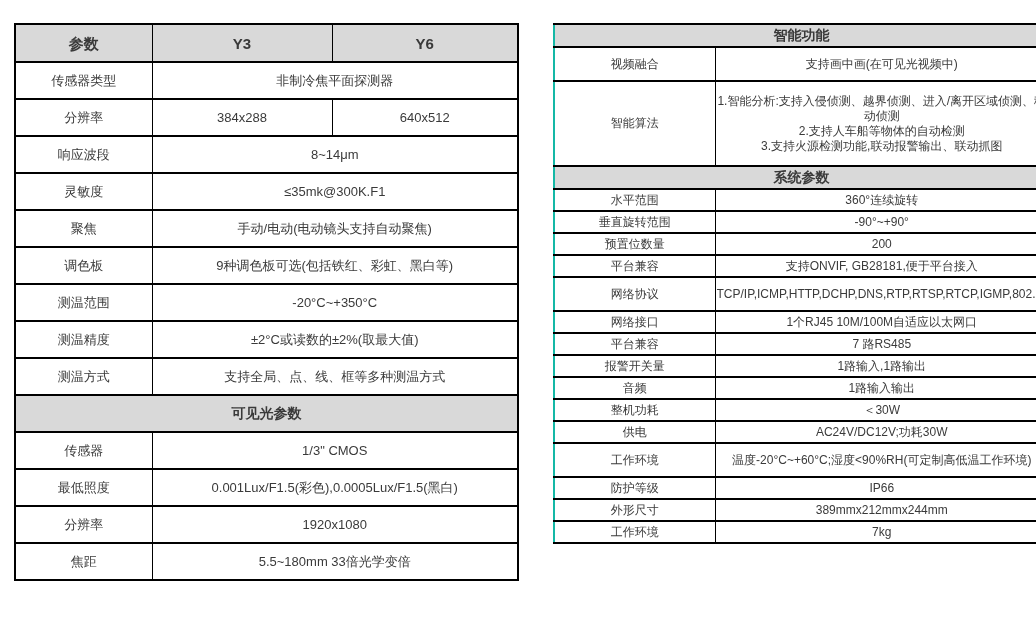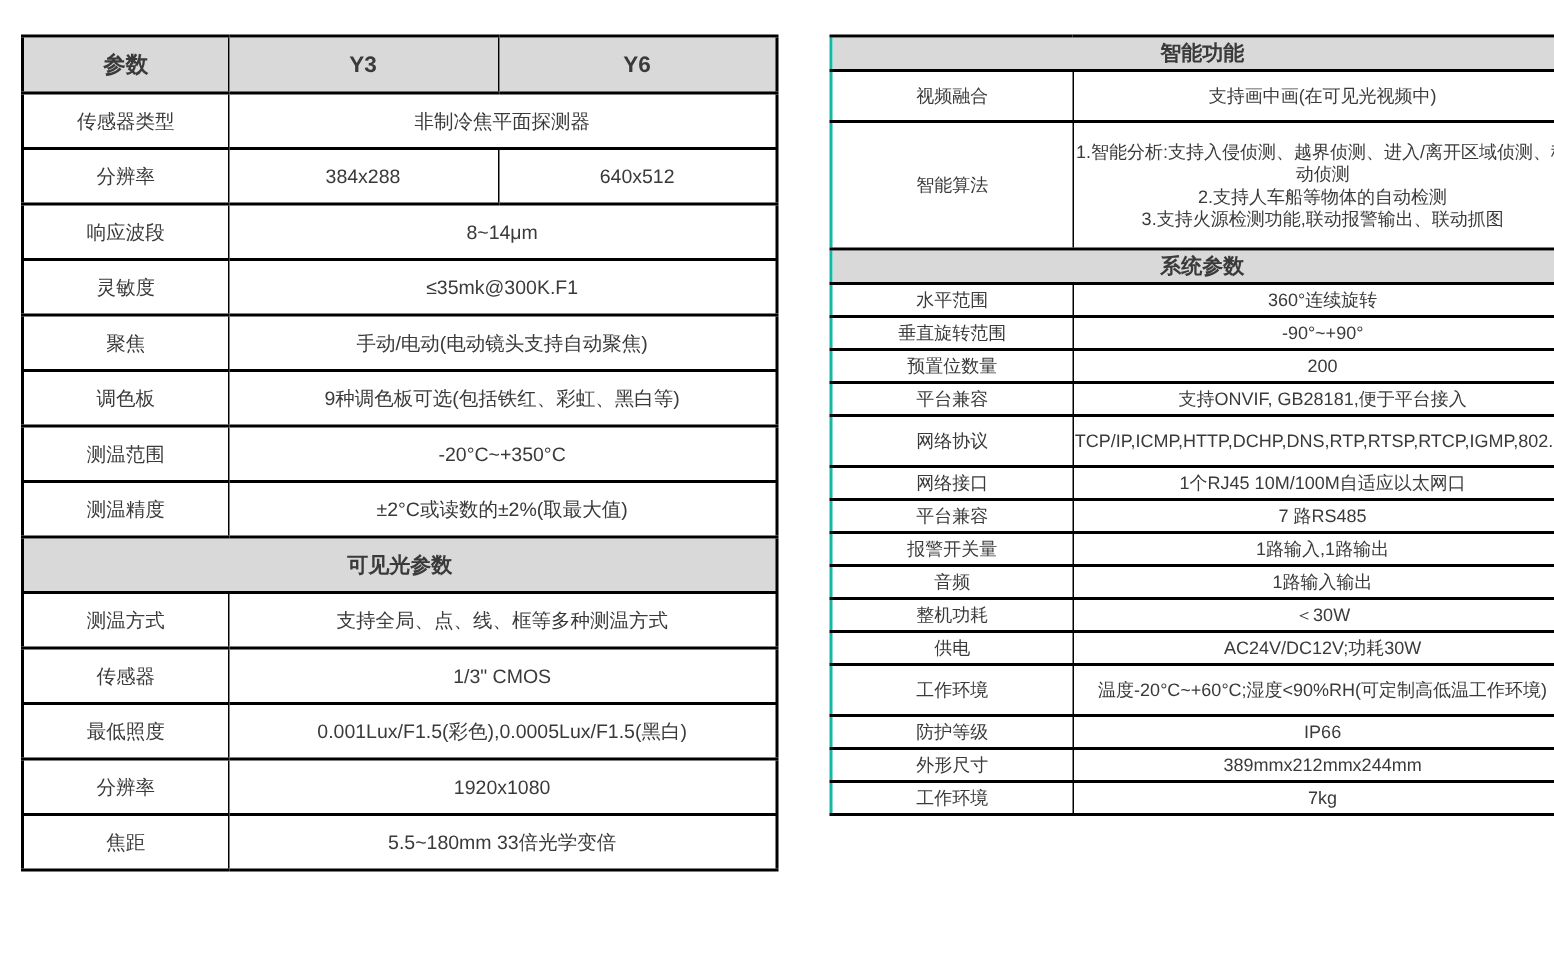--- a/index.html
+++ b/index.html
@@ -114,25 +114,25 @@
     </tr>
     <tr class="lh">
       <td>测温范围</td>
       <td colspan="2">-20°C~+350°C</td>
     </tr>
     <tr class="lh">
       <td>测温精度</td>
       <td colspan="2">±2°C或读数的±2%(取最大值)</td>
     </tr>
     <tr class="lh">
-      <td colspan="3" class="sect">可见光参数</td>
-    </tr>
-    <tr class="lh">
       <td>测温方式</td>
       <td colspan="2">支持全局、点、线、框等多种测温方式</td>
+    </tr>
+    <tr class="lh">
+      <td colspan="3" class="sect">可见光参数</td>
     </tr>
     <tr class="lh">
       <td>传感器</td>
       <td colspan="2">1/3" CMOS</td>
     </tr>
     <tr class="lh">
       <td>最低照度</td>
       <td colspan="2">0.001Lux/F1.5(彩色),0.0005Lux/F1.5(黑白)</td>
     </tr>
     <tr class="lh">

